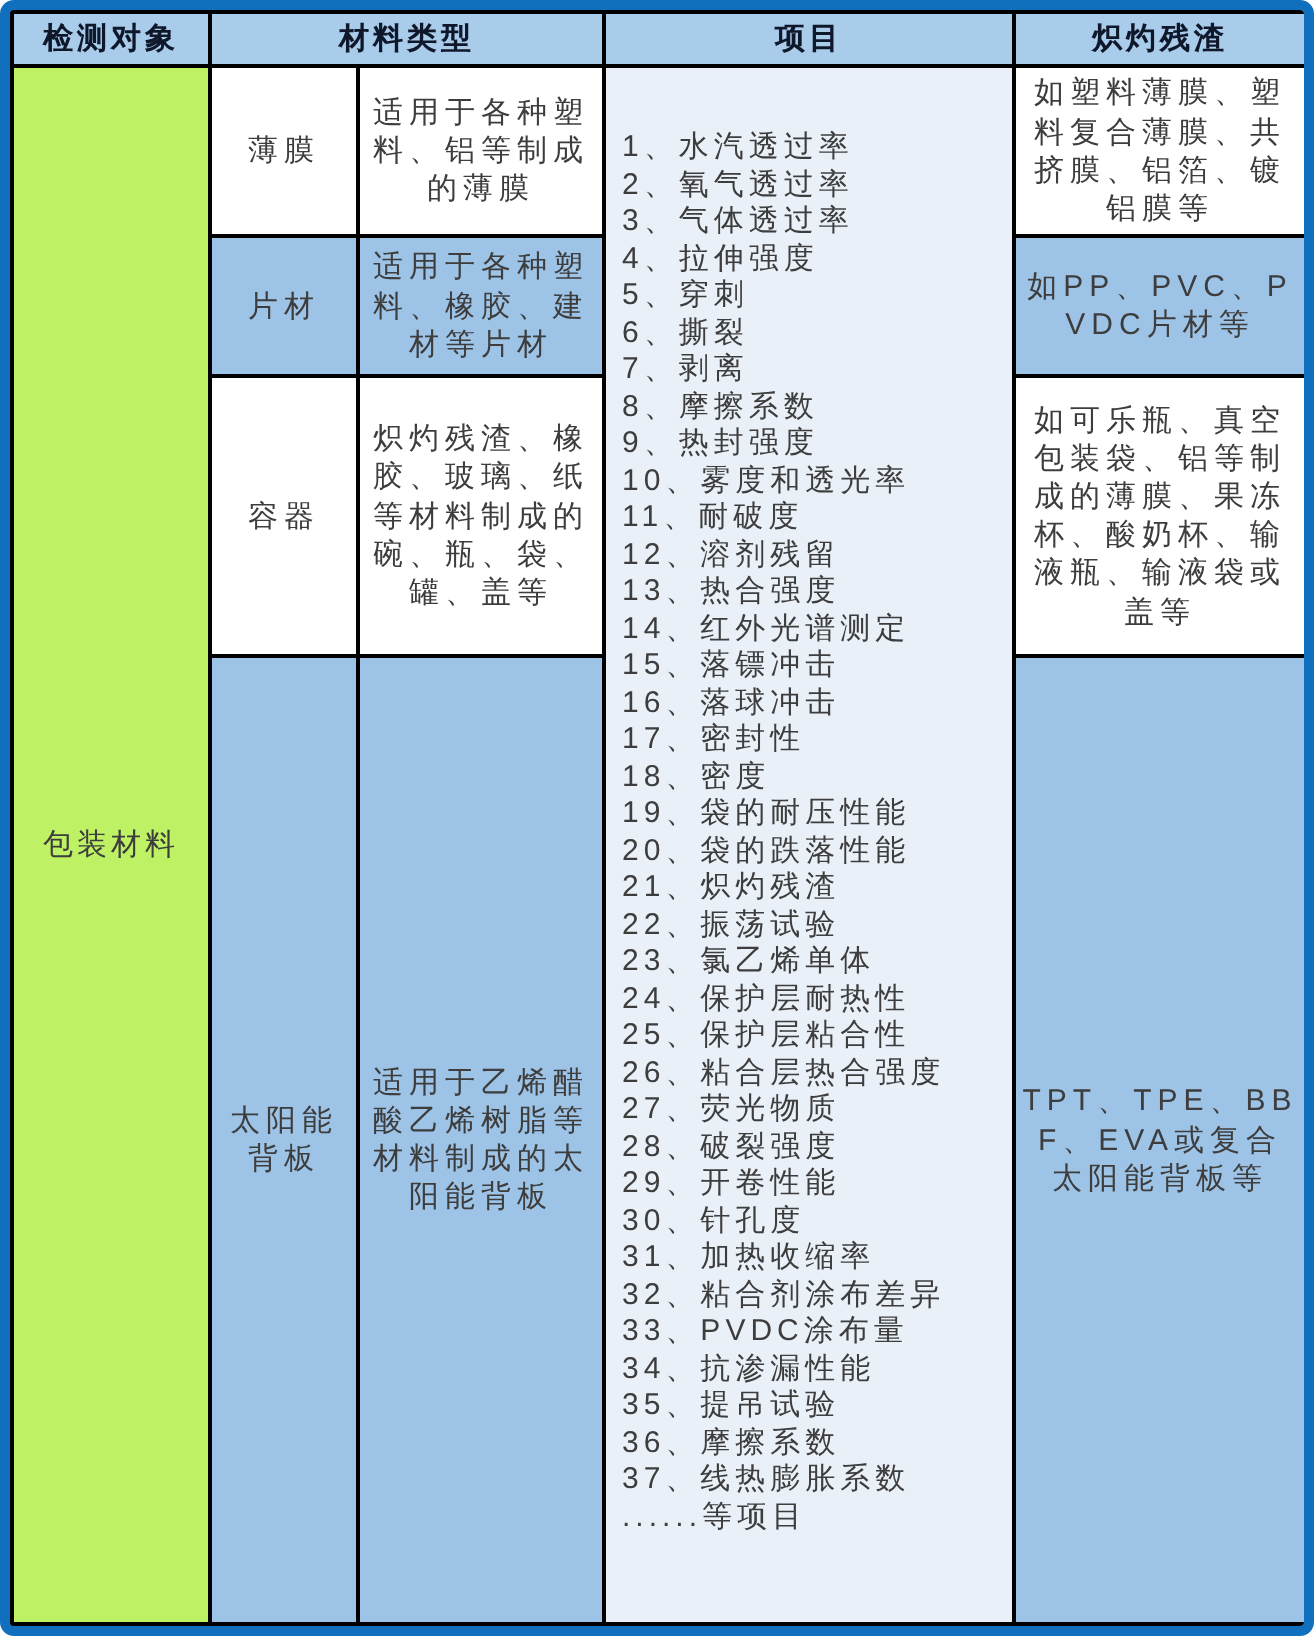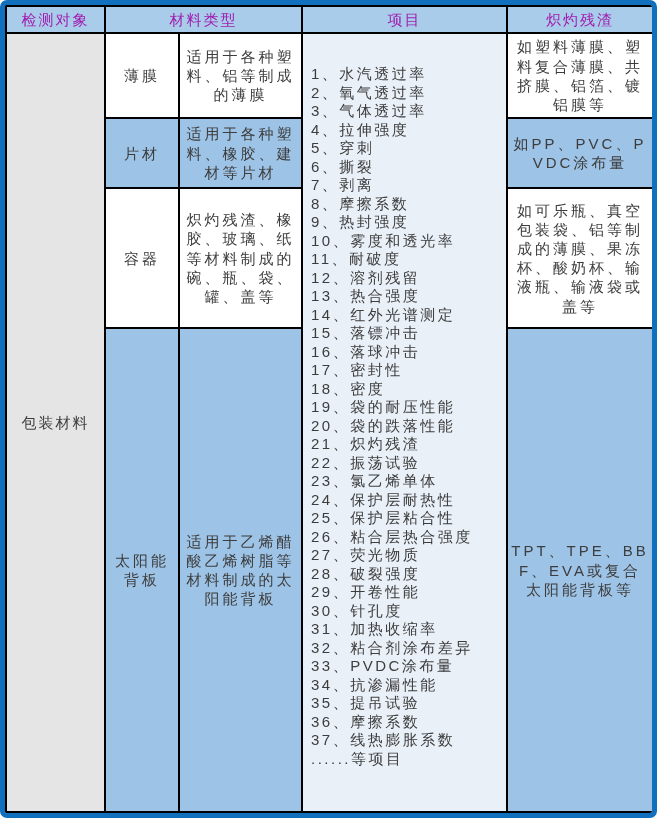--- a/index.html
+++ b/index.html
@@ -34,38 +34,38 @@
     vertical-align: middle;
     color: #3d3d3d;
     font-size: 15px;
     letter-spacing: 3px;
     line-height: 1.28;
     padding: 2px 3px;
   }
 
   tr.header-row th {
     background: #A8CCEA;
-    color: #a21caf;
-    font-weight: normal;
+    color: #0f172a;
+    font-weight: bold;
     font-size: 15px;
     letter-spacing: 2px;
     height: 26px;
     padding: 3px 2px;
   }
 
   tr.row-film      { height: 85px; }
   tr.row-sheet     { height: 70px; }
   tr.row-container { height: 140px; }
   tr.row-backsheet { height: auto; }
 
   td.cell-highlight { background: #9DC3E6; }
   td.cell-plain     { background: #ffffff; }
 
   td.object-cell {
-    background: #e5e5e5;
+    background: #bef264;
     letter-spacing: 2px;
   }
 
   td.items-cell {
     background: #EAF0F8;
     text-align: left;
     vertical-align: middle;
     padding: 6px 4px 18px 8px;
   }
   .items-list {
@@ -141,21 +141,21 @@
 35、提吊试验
 36、摩擦系数
 37、线热膨胀系数
 ......等项目</div>
         </td>
         <td class="cell-plain example-cell">如塑料薄膜、塑料复合薄膜、共挤膜、铝箔、镀铝膜等</td>
       </tr>
       <tr class="row-sheet">
         <td class="cell-highlight">片材</td>
         <td class="cell-highlight">适用于各种塑料、橡胶、建材等片材</td>
-        <td class="cell-highlight example-cell">如PP、PVC、PVDC涂布量</td>
+        <td class="cell-highlight example-cell">如PP、PVC、PVDC片材等</td>
       </tr>
       <tr class="row-container">
         <td class="cell-plain">容器</td>
         <td class="cell-plain">炽灼残渣、橡胶、玻璃、纸等材料制成的碗、瓶、袋、罐、盖等</td>
         <td class="cell-plain example-cell">如可乐瓶、真空包装袋、铝等制成的薄膜、果冻杯、酸奶杯、输液瓶、输液袋或盖等</td>
       </tr>
       <tr class="row-backsheet">
         <td class="cell-highlight">太阳能背板</td>
         <td class="cell-highlight">适用于乙烯醋酸乙烯树脂等材料制成的太阳能背板</td>
         <td class="cell-highlight example-cell">TPT、TPE、BBF、EVA或复合太阳能背板等</td>

